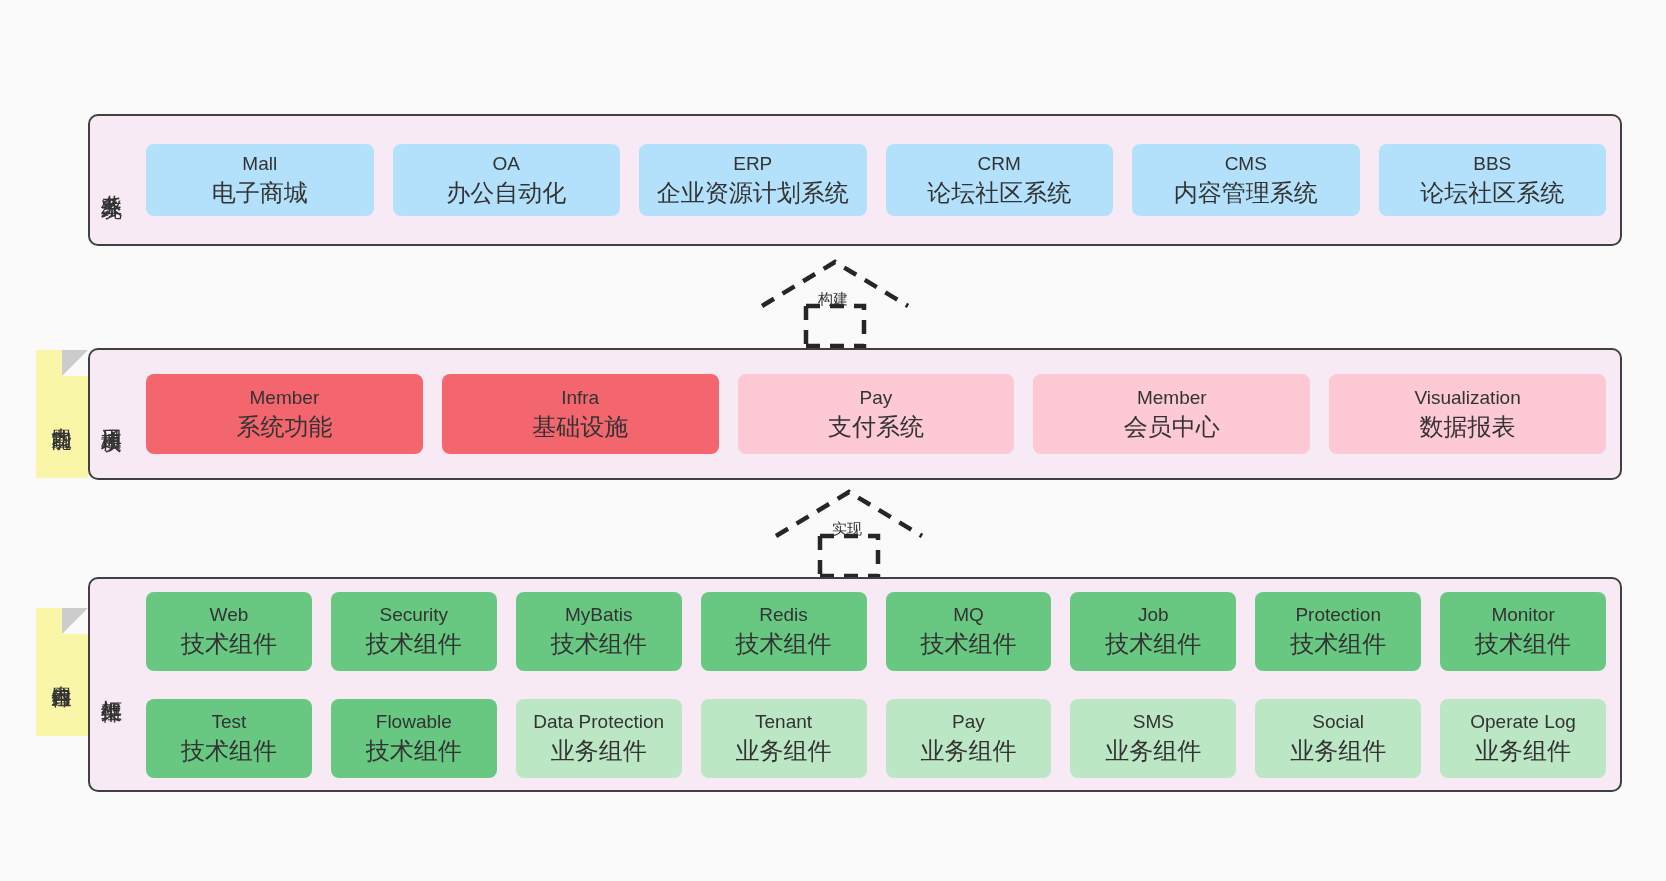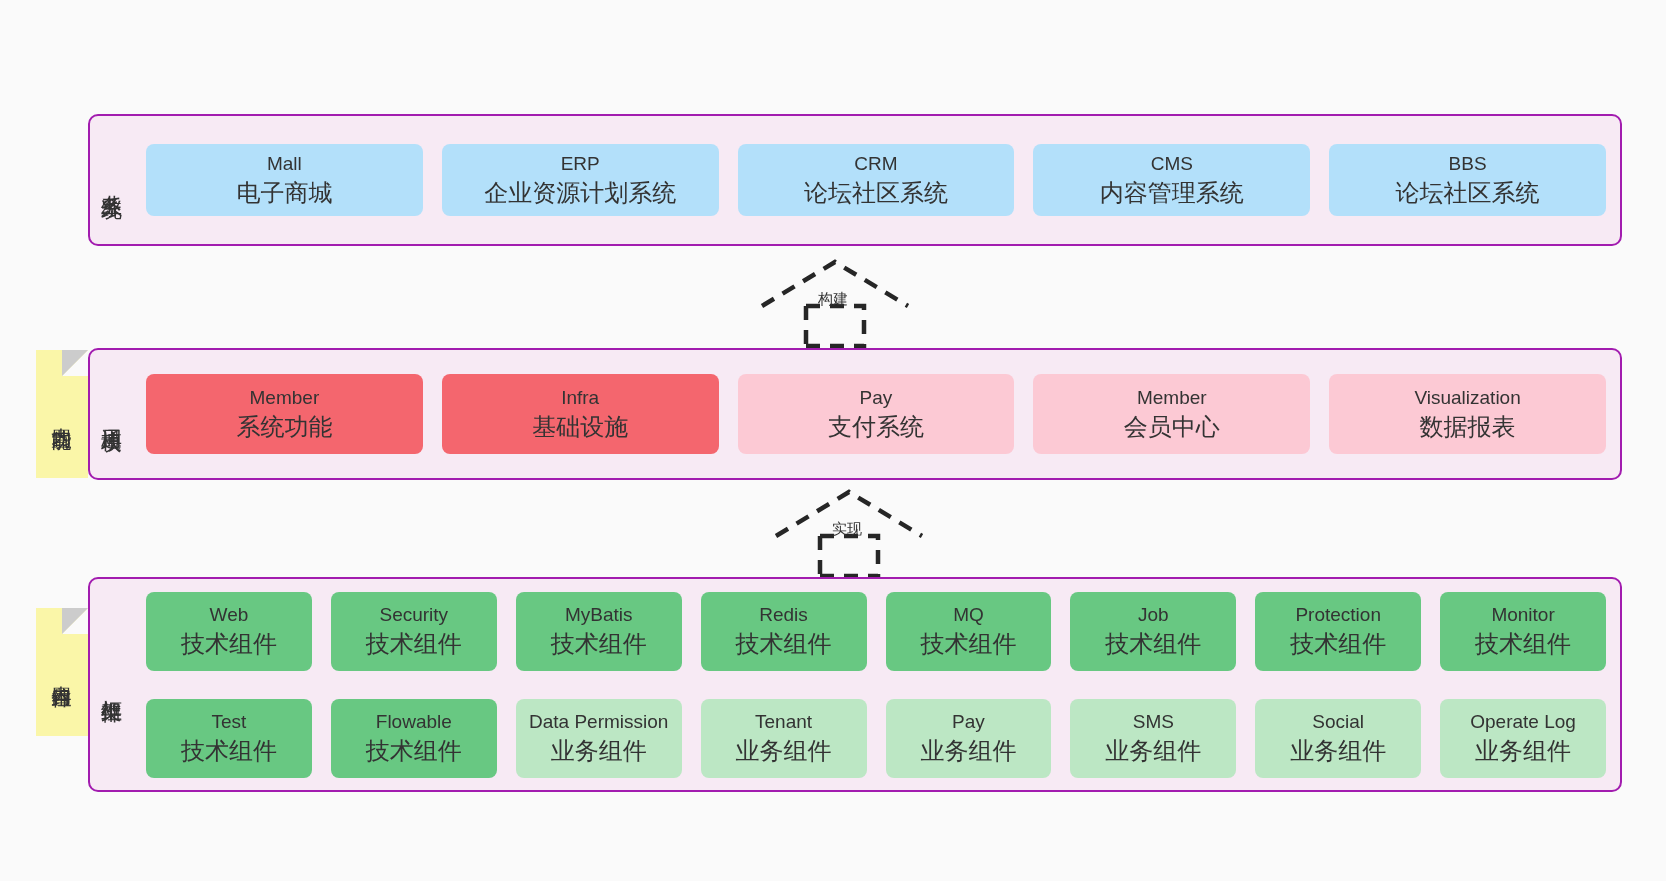--- a/index.html
+++ b/index.html
@@ -10,21 +10,21 @@
     color:#333;
     overflow:hidden;
     position:relative;
   }
   #canvas{position:absolute;inset:0;}
 
   
   .layer{
     position:absolute;
     background:#f7eaf4;
-    border:2px solid #a21caf;
+    border:2px solid #404040;
     border-radius:10px;
     box-sizing:border-box;
     display:flex;
     align-items:stretch;
   }
   .layer-title{
     flex:0 0 auto;
     width:42px;
     display:flex;
     align-items:center;
@@ -145,20 +145,24 @@
 
   <div class="layer" id="layer-business">
     <div class="layer-title">业务系统</div>
     <div class="layer-body">
       <div class="row">
         <div class="card blue">
           <span class="t-en">Mall</span>
           <span class="t-cn">电子商城</span>
         </div>
         <div class="card blue">
+          <span class="t-en">OA</span>
+          <span class="t-cn">办公自动化</span>
+        </div>
+        <div class="card blue">
           <span class="t-en">ERP</span>
           <span class="t-cn">企业资源计划系统</span>
         </div>
         <div class="card blue">
           <span class="t-en">CRM</span>
           <span class="t-cn">论坛社区系统</span>
         </div>
         <div class="card blue">
           <span class="t-en">CMS</span>
           <span class="t-cn">内容管理系统</span>
@@ -259,21 +263,21 @@
       <div class="row">
         <div class="card green">
           <span class="t-en">Test</span>
           <span class="t-cn">技术组件</span>
         </div>
         <div class="card green">
           <span class="t-en">Flowable</span>
           <span class="t-cn">技术组件</span>
         </div>
         <div class="card lgreen">
-          <span class="t-en">Data Permission</span>
+          <span class="t-en">Data Protection</span>
           <span class="t-cn">业务组件</span>
         </div>
         <div class="card lgreen">
           <span class="t-en">Tenant</span>
           <span class="t-cn">业务组件</span>
         </div>
         <div class="card lgreen">
           <span class="t-en">Pay</span>
           <span class="t-cn">业务组件</span>
         </div>

